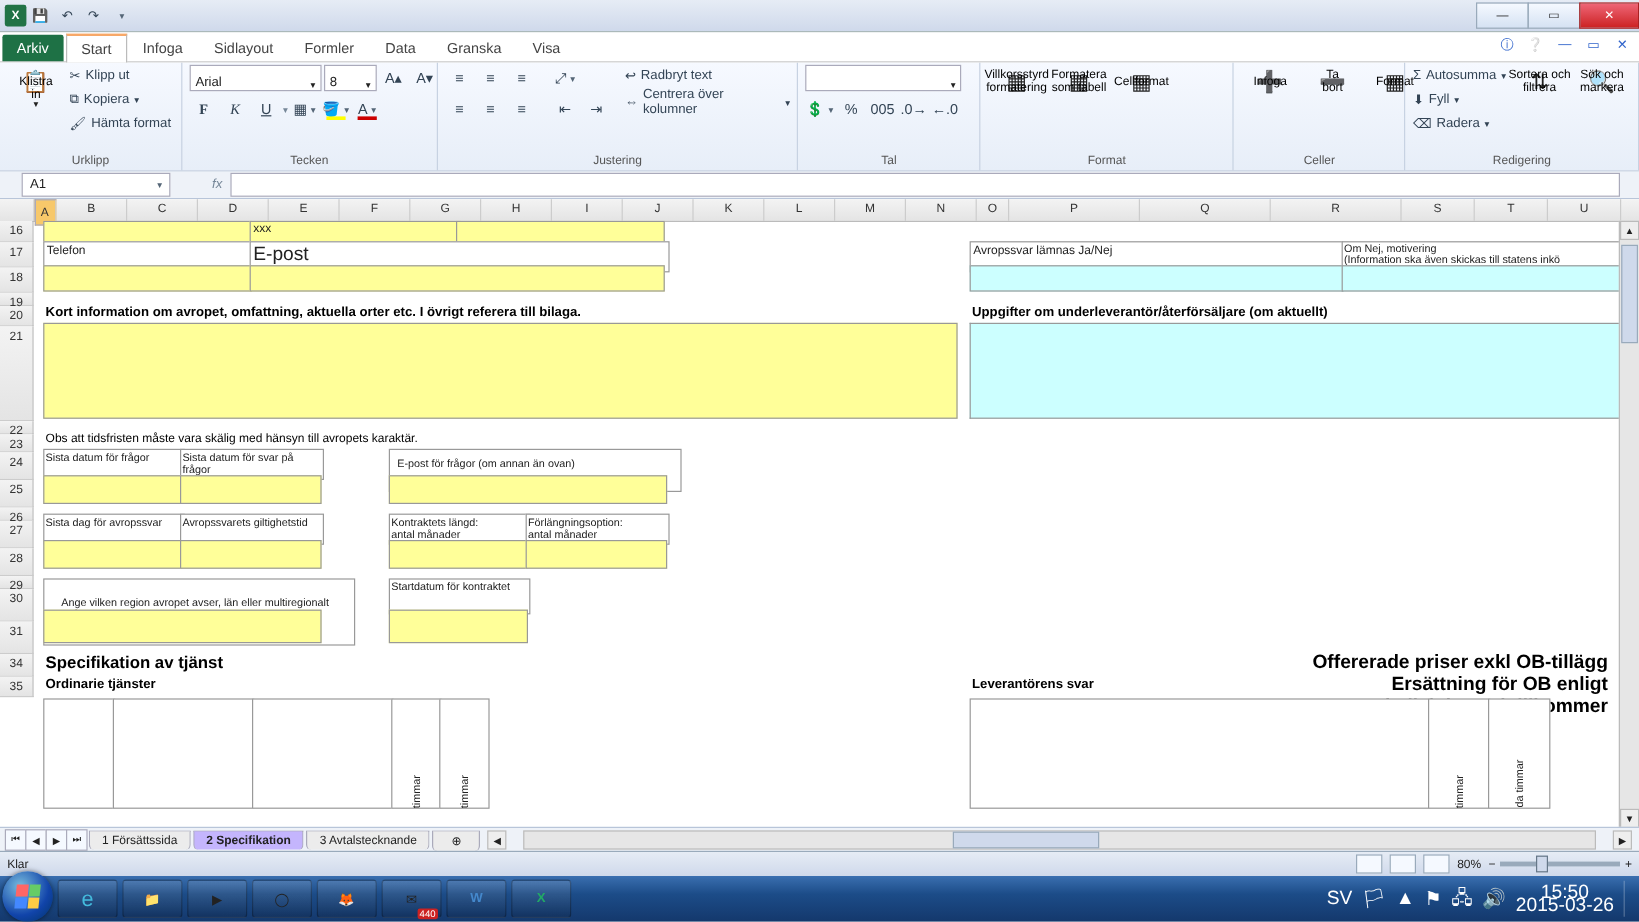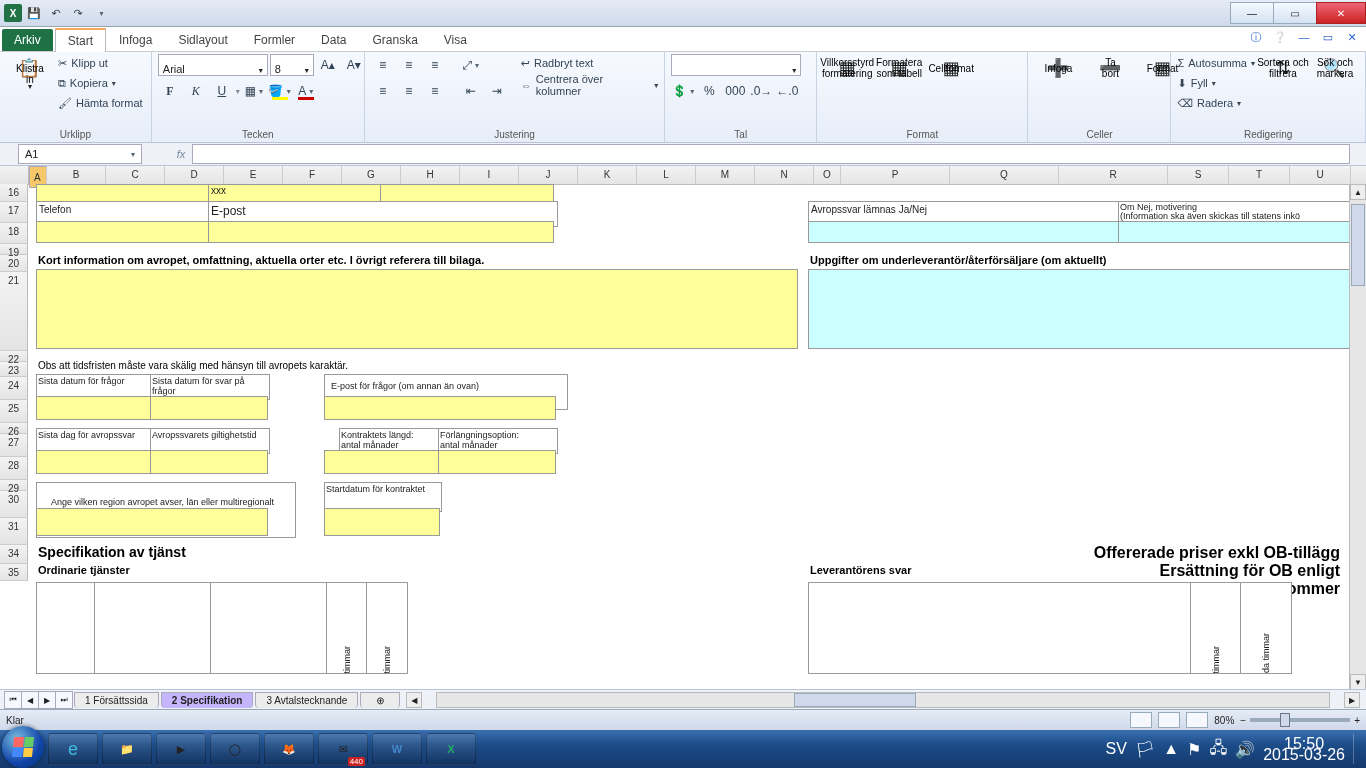--- a/index.html
+++ b/index.html
@@ -227,21 +227,21 @@
     <div class="group" style="width:140px">
       <div class="group-body">
         <div class="col" style="gap:4px;width:100%">
           <div class="sel" style="width:120px">
               <span></span>
               <span style="margin-left:auto;font-size:8px">▾</span>
             </div>
           <div class="row">
             <div class="mini dd">💲</div>
             <div class="mini">%</div>
-            <div class="mini">000</div>
+            <div class="mini">005</div>
             <div class="mini">.0→</div>
             <div class="mini">←.0</div>
           </div>
         </div>
       </div>
       <div class="group-label">Tal</div>
     </div>
 
     <div class="group" style="width:200px">
       <div class="group-body">
@@ -375,21 +375,21 @@
         <div class="rh" style="height:16px">35</div>
       </div>
 
       <div class="cells">
 
         <div class="ybox" style="left:8px;top:0;width:172px;height:17px"></div>
         <div class="ybox" style="left:180px;top:0;width:172px;height:17px;padding-left:2px;font-size:10px"><span>xxx</span></div>
         <div class="ybox" style="left:352px;top:0;width:172px;height:17px"></div>
 
         <div class="wbox" style="left:8px;top:17px;width:172px;height:20px;padding:2px;font-size:10px"><span>Telefon</span></div>
-        <div class="wbox" style="left:180px;top:17px;width:344px;height:20px;padding:2px;font-size:12px"><span>E-post</span></div>
+        <div class="wbox" style="left:180px;top:17px;width:344px;height:20px;padding:2px;font-size:16px"><span>E-post</span></div>
 
         <div class="ybox" style="left:8px;top:37px;width:172px;height:20px"></div>
         <div class="ybox" style="left:180px;top:37px;width:344px;height:20px"></div>
 
         <div class="wbox" style="left:780px;top:17px;width:310px;height:20px;padding:2px;font-size:10px"><span>Avropssvar lämnas Ja/Nej</span></div>
         <div class="wbox" style="left:1090px;top:17px;width:240px;height:20px;padding:1px;font-size:9px;line-height:9px;border-right:none"><span>Om Nej, motivering</span><br><span>(Information ska även skickas till statens inkö</span></div>
         <div class="cbox" style="left:780px;top:37px;width:310px;height:20px"></div>
         <div class="cbox" style="left:1090px;top:37px;width:240px;height:20px;border-right:none"></div>
 
         <div class="lblb" style="left:10px;top:70px">Kort information om avropet, omfattning, aktuella orter etc. I övrigt referera till bilaga.</div>
@@ -402,21 +402,21 @@
 
         <div class="wbox smlbl" style="left:8px;top:190px;width:114px;height:22px;padding:1px"><span>Sista datum för frågor</span></div>
         <div class="wbox smlbl" style="left:122px;top:190px;width:116px;height:22px;padding:1px"><span>Sista datum för svar på frågor</span></div>
         <div class="wbox smlbl" style="left:296px;top:190px;width:230px;height:22px;padding:6px"><span>E-post för frågor (om annan än ovan)</span></div>
         <div class="ybox" style="left:8px;top:212px;width:114px;height:22px"></div>
         <div class="ybox" style="left:122px;top:212px;width:116px;height:22px"></div>
         <div class="ybox" style="left:296px;top:212px;width:230px;height:22px"></div>
 
         <div class="wbox smlbl" style="left:8px;top:244px;width:114px;height:22px;padding:1px"><span>Sista dag för avropssvar</span></div>
         <div class="wbox smlbl" style="left:122px;top:244px;width:116px;height:22px;padding:1px"><span>Avropssvarets giltighetstid</span></div>
-        <div class="wbox smlbl" style="left:311px;top:244px;width:114px;height:22px;padding:1px;white-space:pre"><span>Kontraktets längd:
+        <div class="wbox smlbl" style="left:296px;top:244px;width:114px;height:22px;padding:1px;white-space:pre"><span>Kontraktets längd:
 antal månader</span></div>
         <div class="wbox smlbl" style="left:410px;top:244px;width:116px;height:22px;padding:1px;white-space:pre"><span>Förlängningsoption:
 antal månader</span></div>
         <div class="ybox" style="left:8px;top:266px;width:114px;height:22px"></div>
         <div class="ybox" style="left:122px;top:266px;width:116px;height:22px"></div>
         <div class="ybox" style="left:296px;top:266px;width:114px;height:22px"></div>
         <div class="ybox" style="left:410px;top:266px;width:116px;height:22px"></div>
 
         <div class="wbox smlbl" style="left:8px;top:298px;width:230px;height:26px;padding:14px"><span>Ange vilken region avropet avser, län eller multiregionalt (två eller flera län = multiregionalt)</span></div>
         <div class="wbox smlbl" style="left:296px;top:298px;width:114px;height:26px;padding:1px"><span>Startdatum för kontraktet</span></div>

